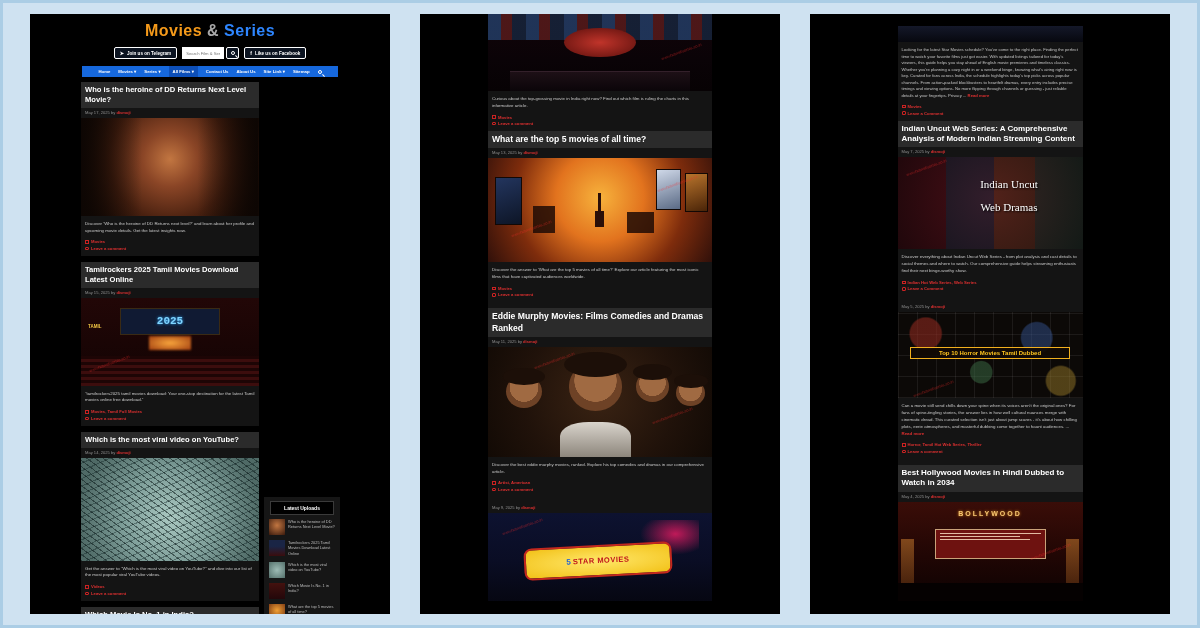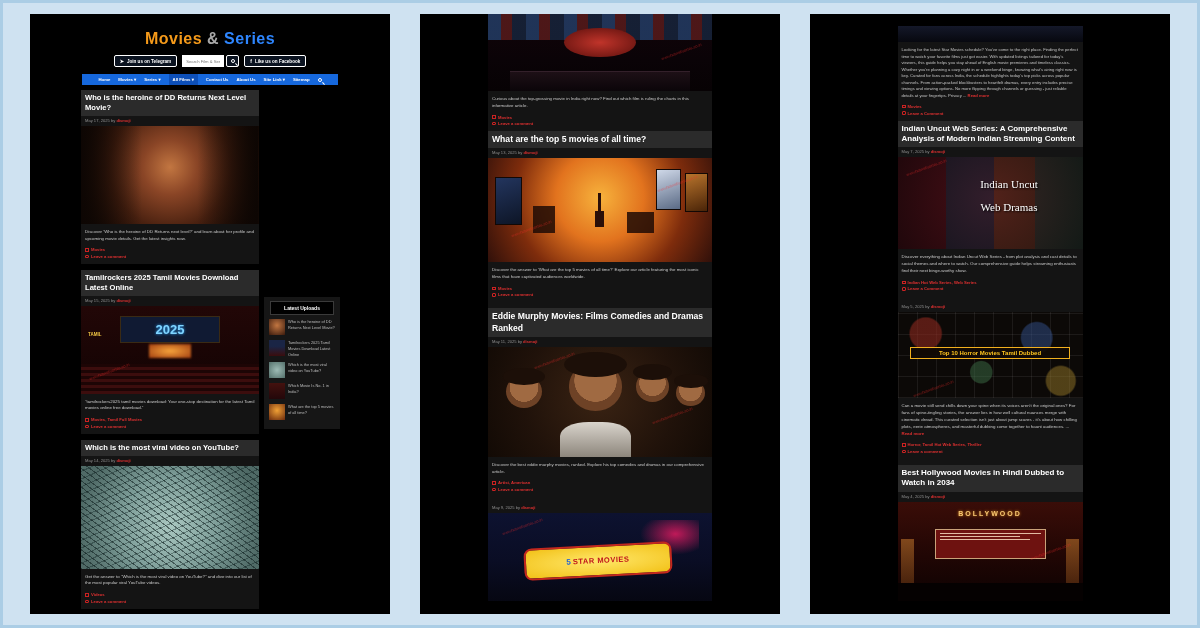--- a/index.html
+++ b/index.html
@@ -4,42 +4,42 @@
 <style>
   * { margin:0; padding:0; box-sizing:border-box; }
   html,body { width:1200px; height:628px; }
   body { background:#cfe2f1; font-family:"Liberation Sans", sans-serif; position:relative; overflow:hidden; }
   .frame { position:absolute; inset:0; border:3px solid #abcde5; pointer-events:none; }
 
   .panel { position:absolute; top:14px; width:360px; height:600px; background:#000; overflow:hidden; }
   .p1 { left:30px; } .p2 { left:420px; } .p3 { left:810px; }
 
   
-  .site-header { text-align:center; padding-top:16px; }
+  .site-header { text-align:center; padding-top:8px; }
   .site-title { font-size:16px; font-weight:bold; letter-spacing:.5px; }
   .t-orange { color:#f59a1a; } .t-amp { color:#a8a8a8; } .t-blue { color:#2e86ff; }
   .btn-row { display:flex; justify-content:center; align-items:center; gap:5px; margin-top:7px; }
   .hbtn { background:#0b1320; border:1px solid #fff; border-radius:2px; color:#fff; font-size:4.6px;
           font-weight:bold; padding:0 5px; height:12px; display:flex; align-items:center; gap:3px; }
   .tg-ic, .fb-ic { font-size:5px; line-height:1; }
   .search-wrap { display:flex; gap:2px; align-items:center; }
   .search-input { width:42px; height:12px; border:1px solid #fff; background:#fff; color:#444;
                   font-size:4.2px; padding:0 3px; font-family:"Liberation Sans",sans-serif; }
   .search-btn { width:13px; height:12px; background:#0b1320; border:1px solid #fff; border-radius:2px;
                 display:flex; align-items:center; justify-content:center; }
   .mag { width:4px; height:4px; border:1px solid #fff; border-radius:50%; position:relative; }
   .mag::after { content:""; position:absolute; width:3px; height:1px; background:#fff;
                 transform:rotate(45deg); left:3px; top:4px; }
   .nav { margin:7px auto 0; width:256px; height:11px; background:#1668dd; display:flex;
          align-items:center; justify-content:center; gap:8px; }
   .nav-item { color:#fff; font-size:4.3px; font-weight:bold; line-height:11px; white-space:nowrap; }
   .nav-item.active { background:#0d4fb8; padding:0 4px; }
 
   
-  .content-row { display:flex; align-items:center; gap:5px; margin:5px 0 0 51px; }
+  .content-row { display:flex; align-items:flex-end; gap:5px; margin:5px 0 0 51px; }
   .main-col { width:178px; }
   .side-col { width:76px; background:#161616; padding:4px 3px; }
   .side-head { background:#000; border:1px solid #3a3a3a; color:#fff; font-size:5px; font-weight:bold;
                text-align:center; padding:3px 0; margin:0 3px 4px; }
   .side-item { display:flex; gap:3px; margin:0 2px 5px; }
   .side-thumb { width:16px; height:16px; flex:none; }
   .side-text { font-size:3.9px; color:#bdbdbd; line-height:1.45; }
 
   .post { background:#141414; margin-bottom:6px; }
   .a-title { background:#2b2b2b; color:#fff; font-weight:bold; font-size:7.6px; line-height:1.3; padding:3px 4px; }
@@ -61,21 +61,21 @@
 
   
   .img-heroine { height:98px;
     background:radial-gradient(circle at 50% 42%, #c27641 0%, #8a4526 26%, #4a2110 58%, #160a05 92%); }
   .img-heroine .hair { position:absolute; top:0; width:34%; height:100%; background:linear-gradient(90deg,#0d0603,transparent); }
   .img-heroine .hair.r { right:0; transform:scaleX(-1); }
 
   .img-tamil { height:88px; background:linear-gradient(#220707 0%, #120303 100%); }
   .marquee { position:absolute; left:22%; top:12%; width:56%; height:30%; background:#101a33;
              border:1px solid #3a2a14; display:flex; align-items:center; justify-content:center; }
-  .marquee-text { color:#7fd4ff; font-size:13px; font-weight:bold; text-shadow:0 0 3px #2ea8ff; }
+  .marquee-text { color:#7fd4ff; font-size:11px; font-weight:bold; text-shadow:0 0 3px #2ea8ff;font-family:Liberation Mono, monospace; }
   .tamil-label { position:absolute; left:4%; top:30%; color:#f2c744; font-size:4.5px; font-weight:bold; }
   .seats { position:absolute; bottom:0; width:100%; height:34%;
            background:repeating-linear-gradient(0deg,#3c0d0d 0 3px,#1d0505 3px 6px); }
   .screen-glow { position:absolute; left:38%; top:44%; width:24%; height:16%;
                  background:radial-gradient(#f7a43c,#a13e10); filter:blur(1px); }
 
   .img-viral { height:103px;
     background:radial-gradient(circle at 50% 58%, #a9c7c0 0%, #7d9d98 45%, #4f6a66 85%),
                #7d9d98; }
   .img-viral .speck { position:absolute; inset:0;

